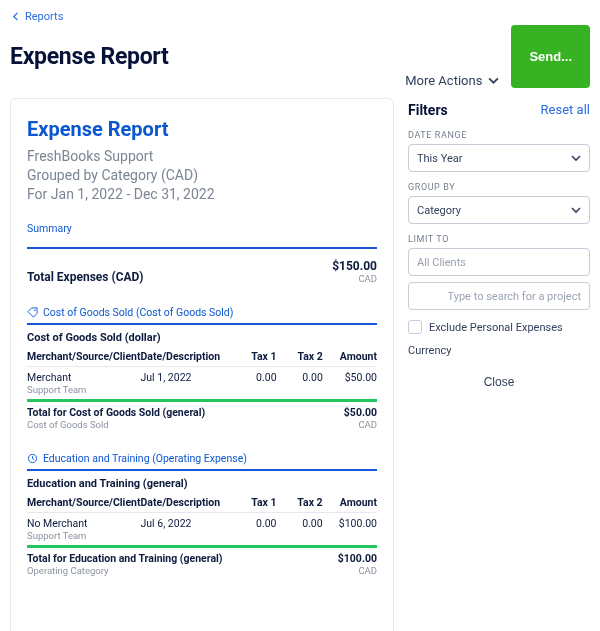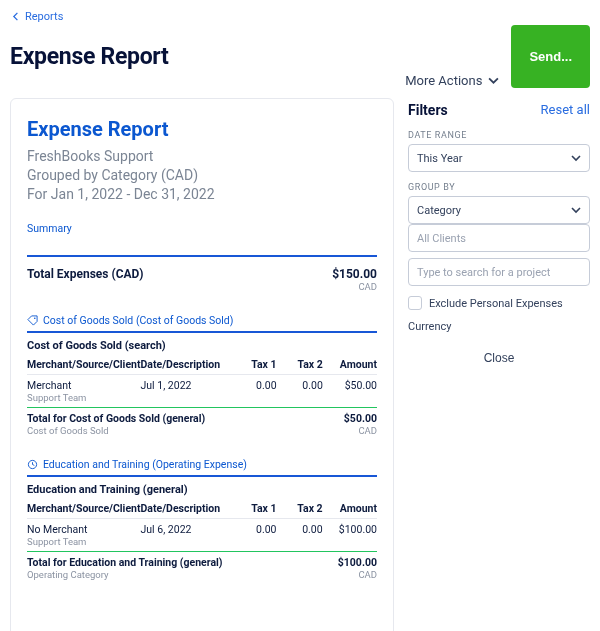--- a/index.html
+++ b/index.html
@@ -23,49 +23,49 @@
   .report-card {
     flex: 1 1 auto;
     border: 1px solid #e6e8ee;
     border-radius: 6px;
     background:#fff;
     padding: 18px 16px 16px 16px;
     min-height: 560px;
   }
   .report-title { color:#0b57d0; font-size:20px; font-weight:700; margin-bottom:6px; }
   .report-sub { color:#7b8594; font-size:14px; line-height:1.35; margin-bottom:18px; }
-  .section-label { color:#0b57d0; font-size:10.5px; margin-bottom:20px; }
+  .section-label { color:#0b57d0; font-size:10.5px; margin-bottom:12px; }
   .blue-rule { height:2px; background:#1857d6; margin-bottom:6px; }
-  .row { display:flex; justify-content:space-between; padding:4px 0; }
+  .row { display:flex; justify-content:space-between; padding:4px 0;align-items:flex-end; }
   .bold { font-weight:700; }
   .muted { color:#8b93a2; font-size:9.5px; }
   .cat-head { display:flex; align-items:center; gap:5px; color:#0b57d0; font-size:10.5px; margin-top:18px; margin-bottom:4px; }
   .cat-head svg { width:11px; height:11px; }
   .subhead { font-weight:700; font-size:11px; margin:6px 0 3px 0; }
   table.data { width:100%; border-collapse:collapse; font-size:10.5px; }
   table.data th { text-align:left; font-weight:700; color:#0d1b3e; padding:3px 0; border-bottom:1px solid #e6e8ee; }
   table.data th.num, table.data td.num { text-align:right; }
   table.data td { padding:4px 0; vertical-align:top; }
   table.data td .sub { color:#8b93a2; font-size:9.5px; }
-  .total-row td { border-top:1px solid #22c55e; padding-top:4px; font-weight:700;margin-left:46px; }
+  .total-row td { border-top:3px solid #22c55e; padding-top:4px; font-weight:700;margin-left:46px; }
   .total-row td .sub { font-weight:400; }
 
   
   .filters { width: 182px; flex: 0 0 182px; padding-top:4px; }
   .filters-head { display:flex; justify-content:space-between; align-items:flex-start; margin-bottom:12px; }
   .filters-title { font-weight:700; font-size:14px; color:#071238; }
   .reset { color:#2a6de0; font-size:13px; cursor:pointer; }
   .f-label { font-size:9px; letter-spacing:0.6px; color:#76808f; text-transform:uppercase; margin:10px 0 4px 0; }
   .select, .textbox {
     width:100%; border:1px solid #c6ccd8; border-radius:4px; background:#fff;
     height:28px; padding:0 8px; font-size:11px; color:#33415c; display:flex; align-items:center; justify-content:space-between; cursor:pointer;
   }
   .select svg { width:10px; height:10px; stroke:#4a5568; }
   .textbox { color:#9aa2b1; cursor:text; }
-  .textbox + .textbox { margin-top:6px; }
+  .textbox + .textbox { margin-top:6px;justify-content:flex-end; }
   .check-row { display:flex; align-items:center; gap:7px; margin-top:10px; font-size:11px; color:#33415c; }
   .check { width:14px; height:14px; border:1px solid #c6ccd8; border-radius:3px; background:#fff; }
   .filter-actions { display:flex; gap:29px; align-items:center; margin-top:18px; }
   .close-btn { background:none; border:none; color:#33415c; font-size:12px; cursor:pointer; flex:1; text-align:center; }
   .apply-btn { background:#37b223; color:#fff; border:none; border-radius:4px; padding:8px 0; font-size:12px; font-weight:600; cursor:pointer; flex:1; }
   .summary-amt { text-align:right; }
   .summary-amt .val { font-weight:700; font-size:12px; }
 </style>
 </head>
 <body>
@@ -111,21 +111,21 @@
       </div>
 
       <div class="cat-head">
         <svg viewBox="0 0 12 12">
             <path d="M1 5 L5 1 H11 V7 L7 11 L1 5 Z" fill="none" stroke="#0b57d0" stroke-width="1"></path>
             <circle cx="8.5" cy="3.5" r="0.9" fill="#0b57d0"></circle>
           </svg>
         <span>Cost of Goods Sold (Cost of Goods Sold)</span>
       </div>
       <div class="blue-rule"></div>
-      <div class="subhead">Cost of Goods Sold (search)</div>
+      <div class="subhead">Cost of Goods Sold (dollar)</div>
       <table class="data">
         <thead>
             <tr>
           <th style="width:30%">Merchant/Source/Client</th>
           <th style="width:26%">Date/Description</th>
           <th class="num" style="width:14%">Tax 1</th>
           <th class="num" style="width:14%">Tax 2</th>
           <th class="num" style="width:16%">Amount</th>
         </tr>
           </thead>
@@ -212,20 +212,21 @@
       </div>
 
       <div class="f-label">GROUP BY</div>
       <div class="select">
         <span>Category</span>
         <svg viewBox="0 0 10 10">
             <path d="M1 3 L5 7 L9 3" fill="none" stroke="currentColor" stroke-width="1.6"></path>
           </svg>
       </div>
 
+      <div class="f-label">LIMIT TO</div>
       <div class="textbox">
         <span>All Clients</span>
       </div>
       <div class="textbox">
         <span>Type to search for a project</span>
       </div>
 
       <div class="check-row">
         <span class="check"></span>
         <span>Exclude Personal Expenses</span>

